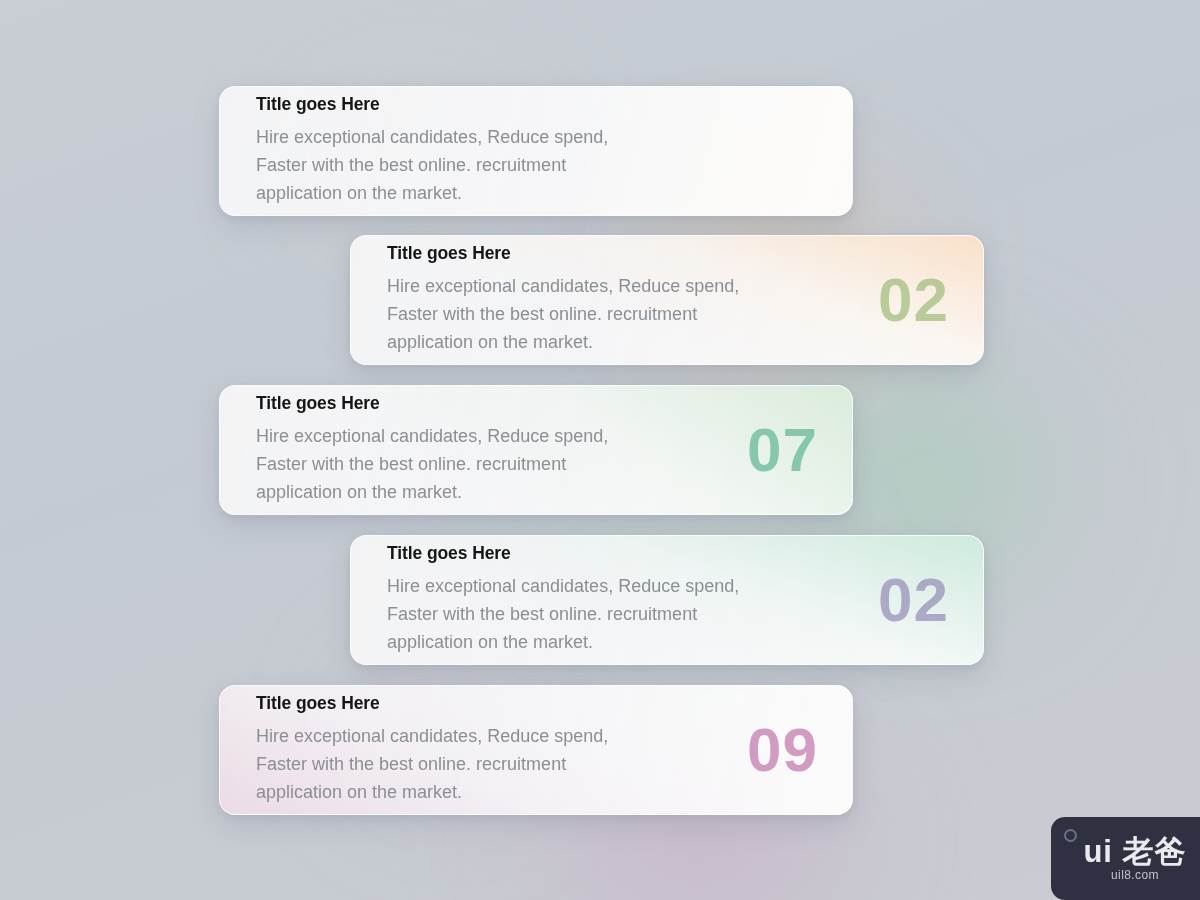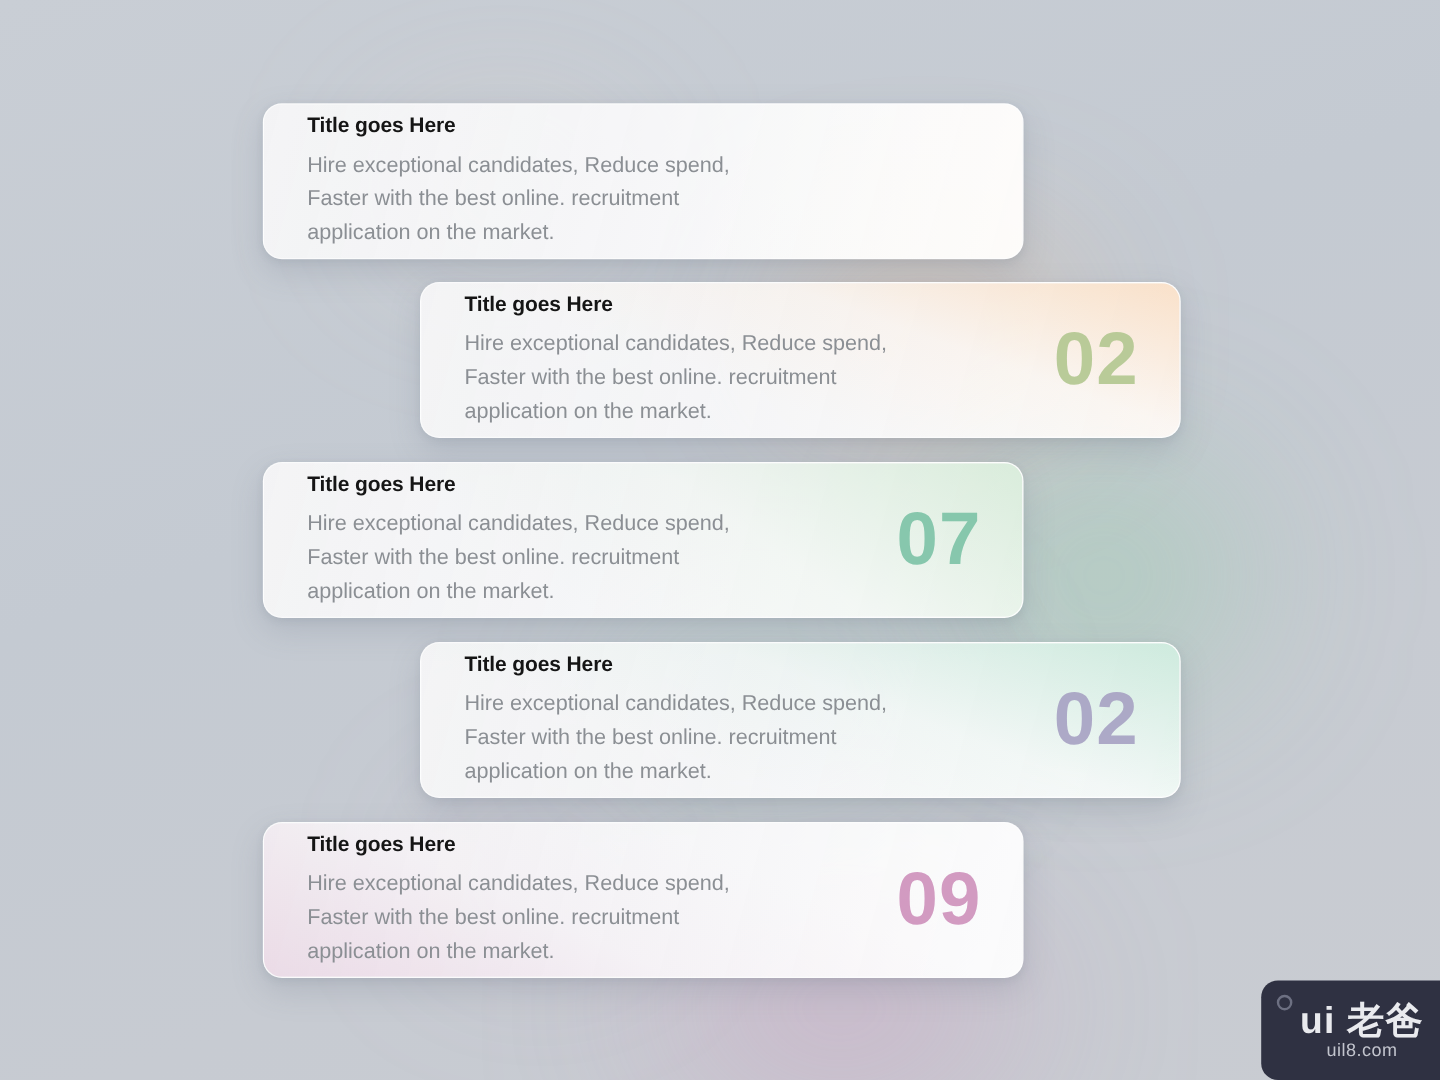--- a/index.html
+++ b/index.html
@@ -116,21 +116,21 @@
     width:13px; height:13px;
     border:2px solid #6d7082;
     border-radius:50%;
   }
   .wm-logo {
     font-size:31px; font-weight:bold;
     color:#e9eaee; line-height:1;
     letter-spacing:1px;
   }
   .wm-url {
-    font-size:15px; color:#c2c4cd;
+    font-size:12px; color:#c2c4cd;
     letter-spacing:.4px; line-height:1;
   }
 </style>
 </head>
 <body>
 
 <div id="backdrop">
   <div class="blob blob-warm"></div>
   <div class="blob blob-orange"></div>
   <div class="blob blob-green"></div>

